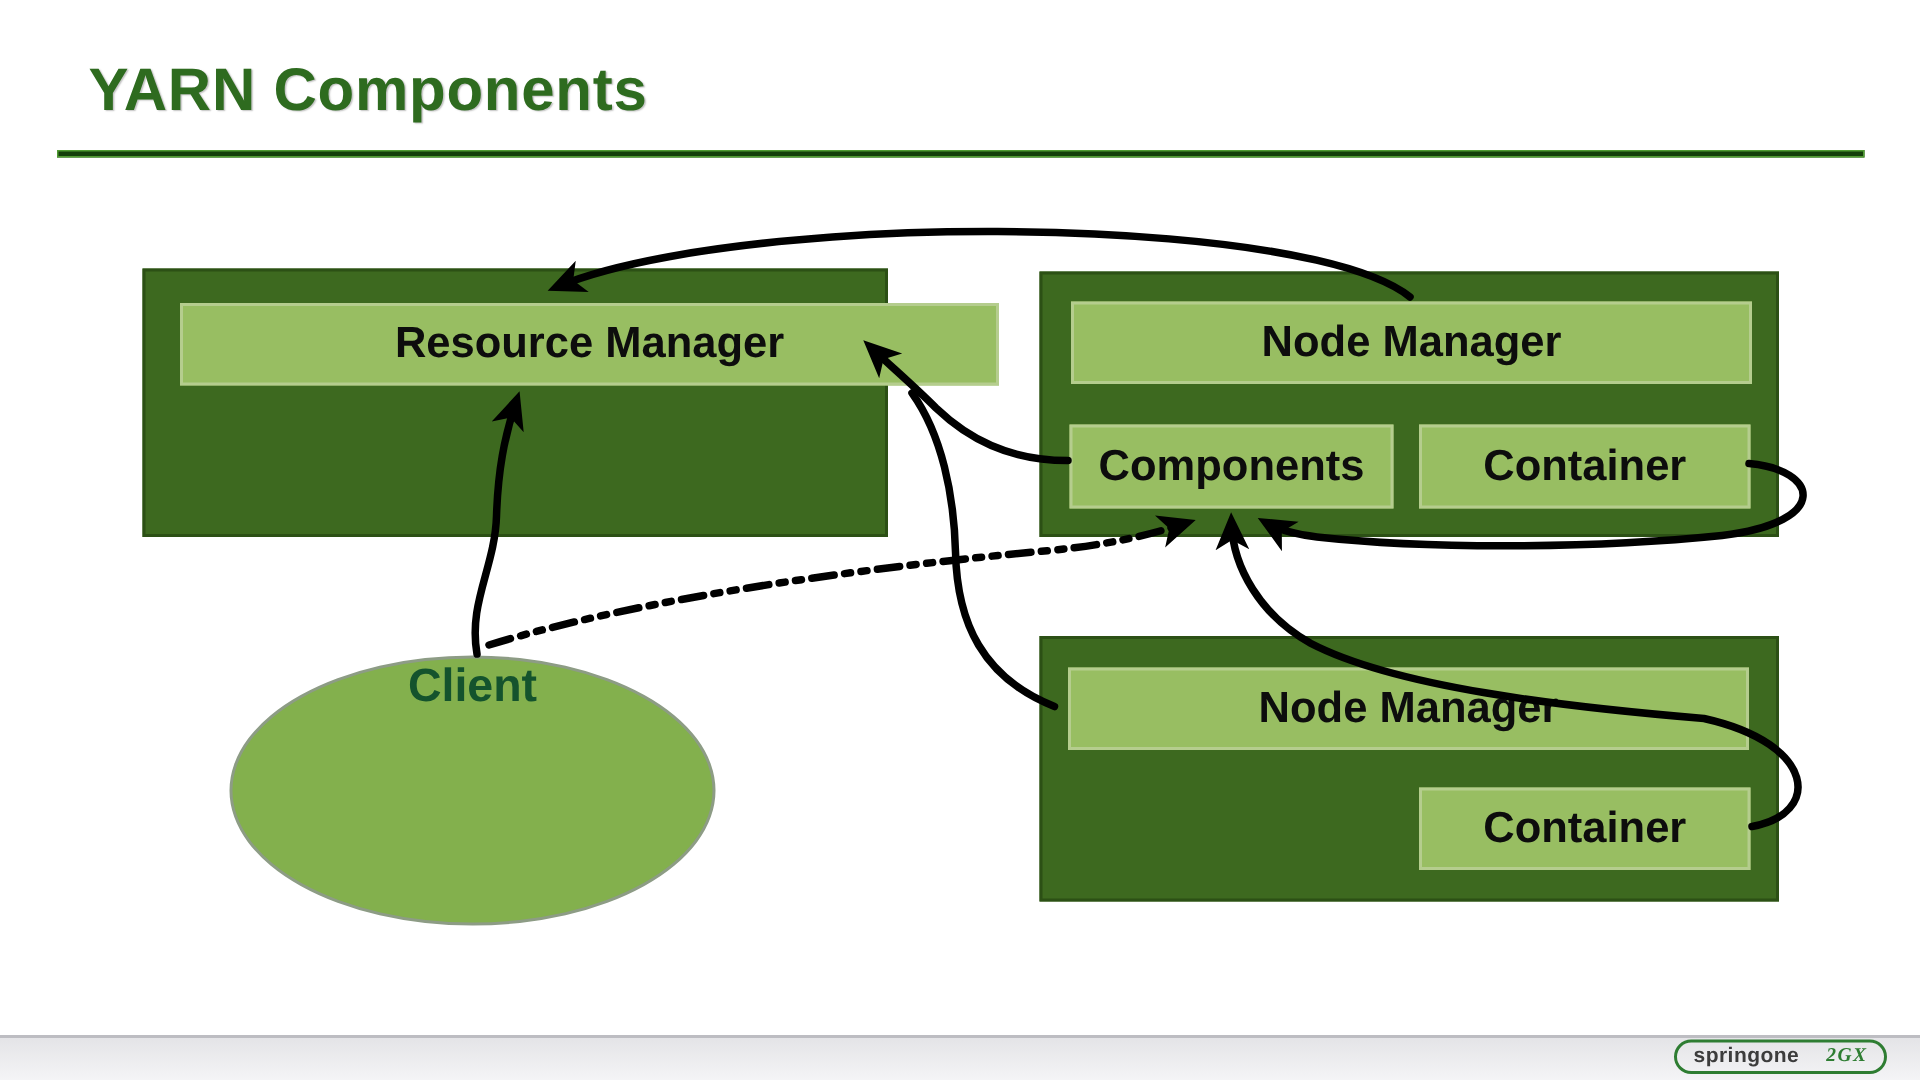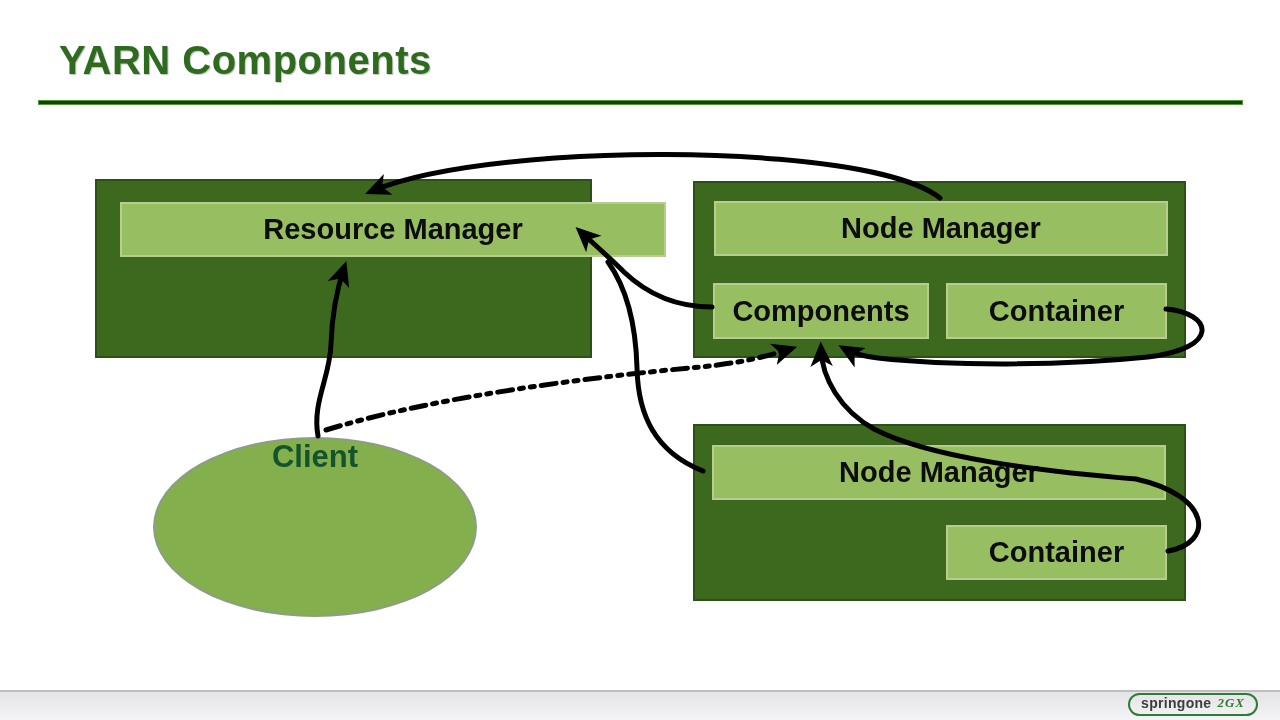--- a/index.html
+++ b/index.html
@@ -49,21 +49,21 @@
     border-top:2px solid #bdbdc2;
   }
   .logo-pill{
     position:absolute;right:22px;bottom:4px;height:23px;
     border:2px solid var(--logo-green);border-radius:13px;
     padding:0 11px;display:flex;align-items:flex-start;gap:6px;background:transparent;
   }
   .logo-main{font-size:14px;font-weight:bold;color:var(--logo-text);letter-spacing:.3px;}
   .logo-suffix{
     font-family:"Liberation Serif",serif;font-style:italic;font-weight:bold;
-    font-size:13px;color:var(--logo-green);letter-spacing:1px;
+    font-size:13px;color:var(--logo-green);letter-spacing:1px;margin-left:12px;
   }
 </style>
 </head>
 <body>
 
 <h1 class="slide-title">YARN Components</h1>
 <div class="title-rule"></div>
 
 <div class="box" style="left:95px;top:179px;width:497px;height:179px;">
   <div class="bar" style="left:23px;top:21px;width:546px;height:55px;">Resource Manager</div>

